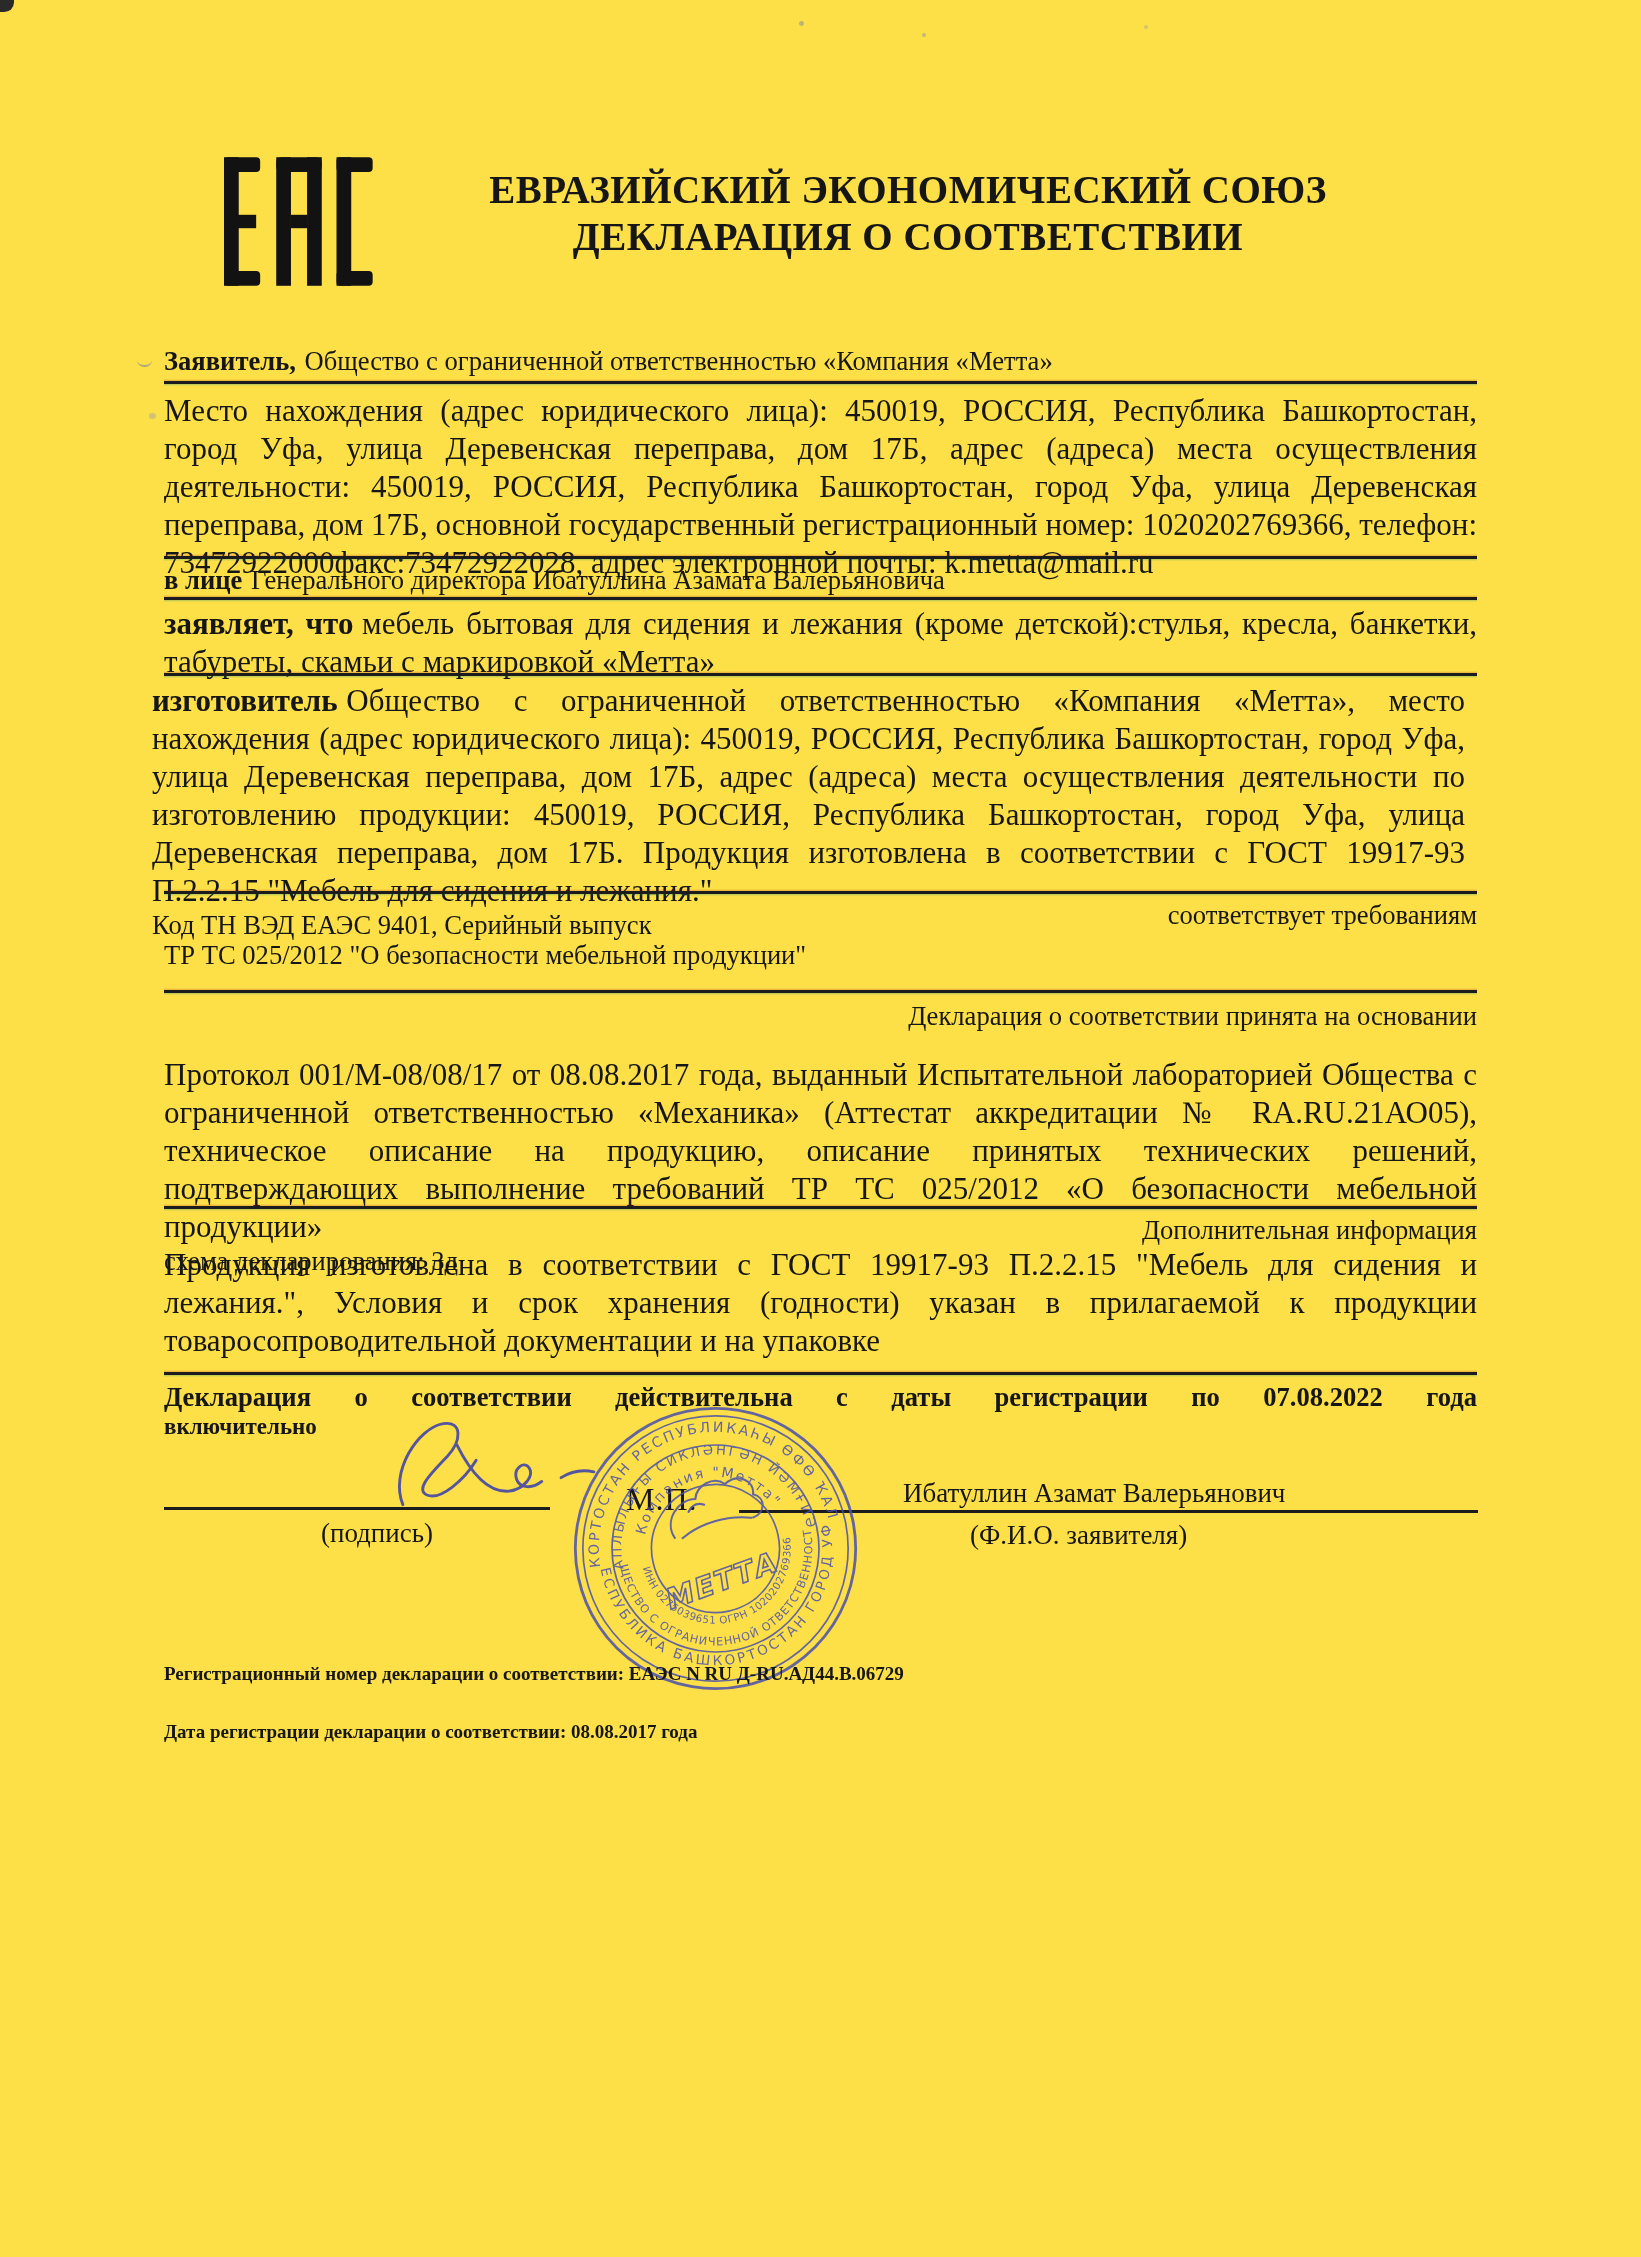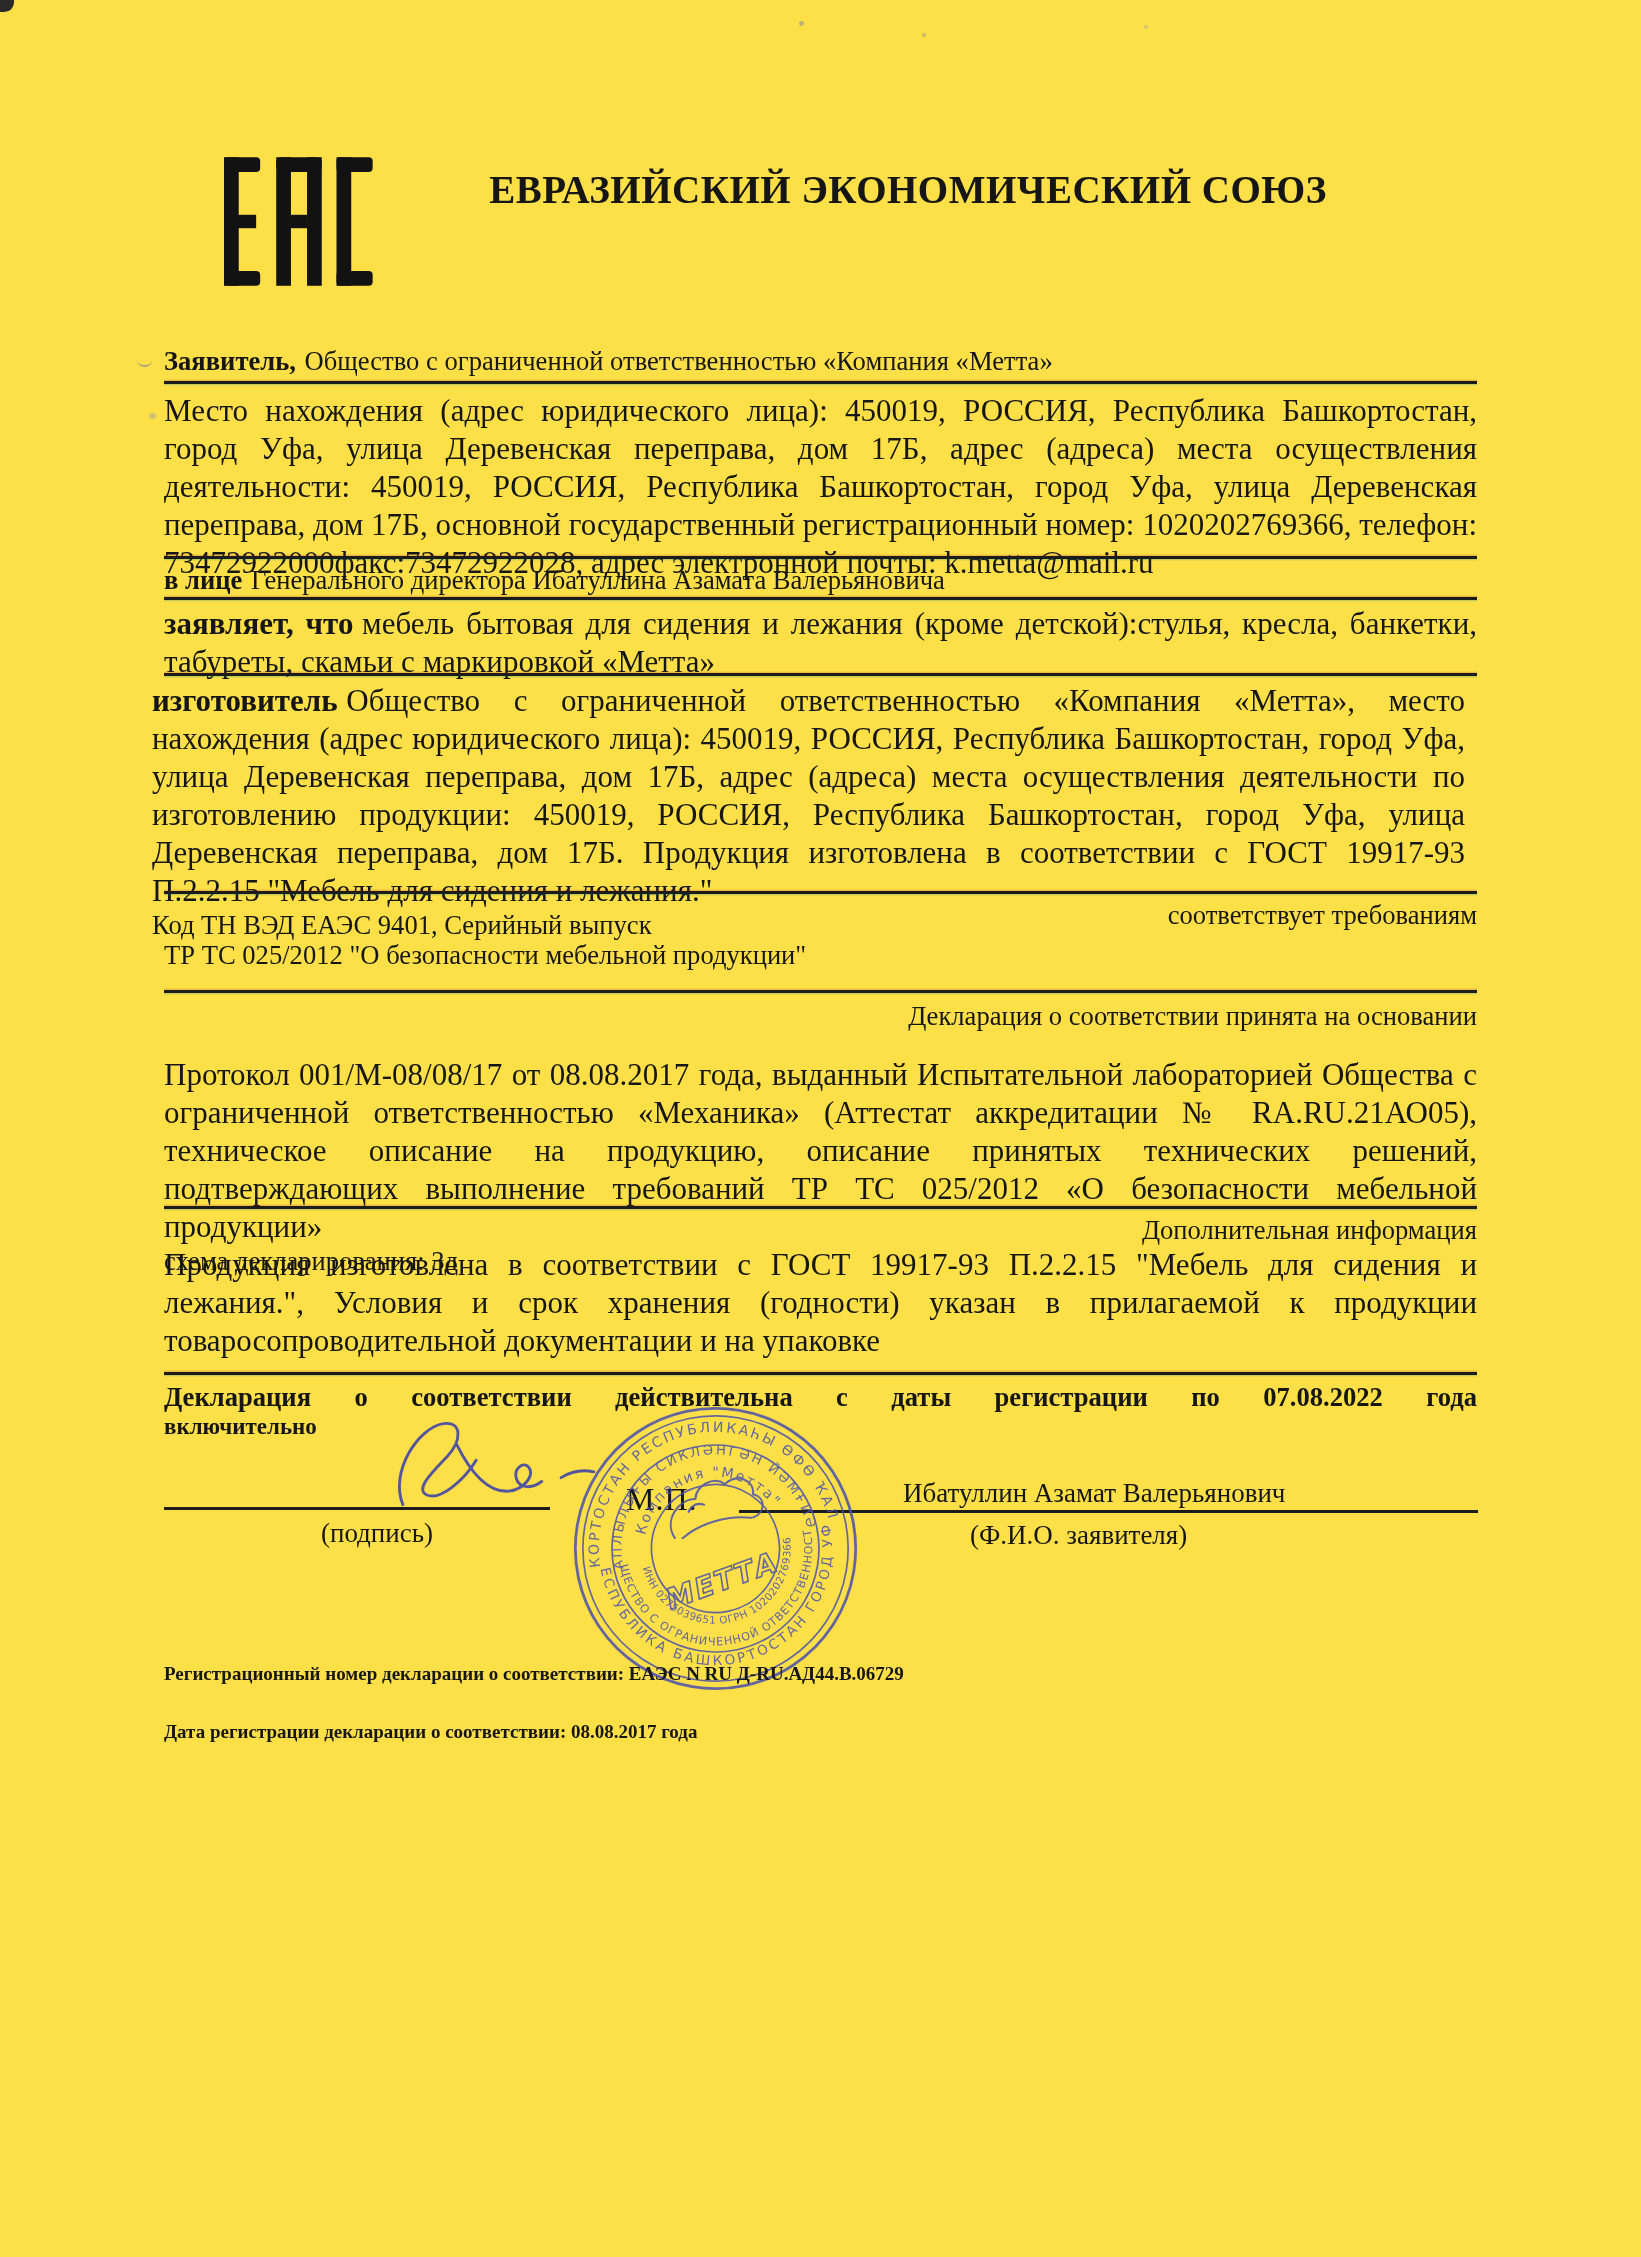--- a/index.html
+++ b/index.html
@@ -52,20 +52,21 @@
       <rect x="39" y="2" width="34" height="11" rx="4"></rect>
       <rect x="50" y="45" width="12" height="10"></rect>
       <rect x="84" y="2" width="11" height="96"></rect>
       <rect x="84" y="2" width="27" height="11" rx="3"></rect>
       <rect x="84" y="87" width="27" height="11" rx="3"></rect>
     </g>
   </svg>
 
   <div class="title">
     <div>ЕВРАЗИЙСКИЙ ЭКОНОМИЧЕСКИЙ СОЮЗ</div>
+    <div>ДЕКЛАРАЦИЯ О СООТВЕТСТВИИ</div>
   </div>
 
   <div class="abs line" style="left:164px;top:346px;width:1313px;">
     <span class="lead">Заявитель,</span><span>Общество с ограниченной ответственностью «Компания «Метта»</span>
   </div>
 
   <div class="rule" style="left:164px;top:381px;width:1313px;"></div>
 
   <div class="abs para" style="left:164px;top:392px;width:1313px;">Место нахождения (адрес юридического лица): 450019, РОССИЯ, Республика Башкортостан, город Уфа, улица Деревенская переправа, дом 17Б, адрес (адреса) места осуществления деятельности: 450019, РОССИЯ, Республика Башкортостан, город Уфа, улица Деревенская переправа, дом 17Б, основной государственный регистрационный номер: 1020202769366, телефон: 73472922000факс:73472922028, адрес электронной почты: k.metta@mail.ru</div>
 

